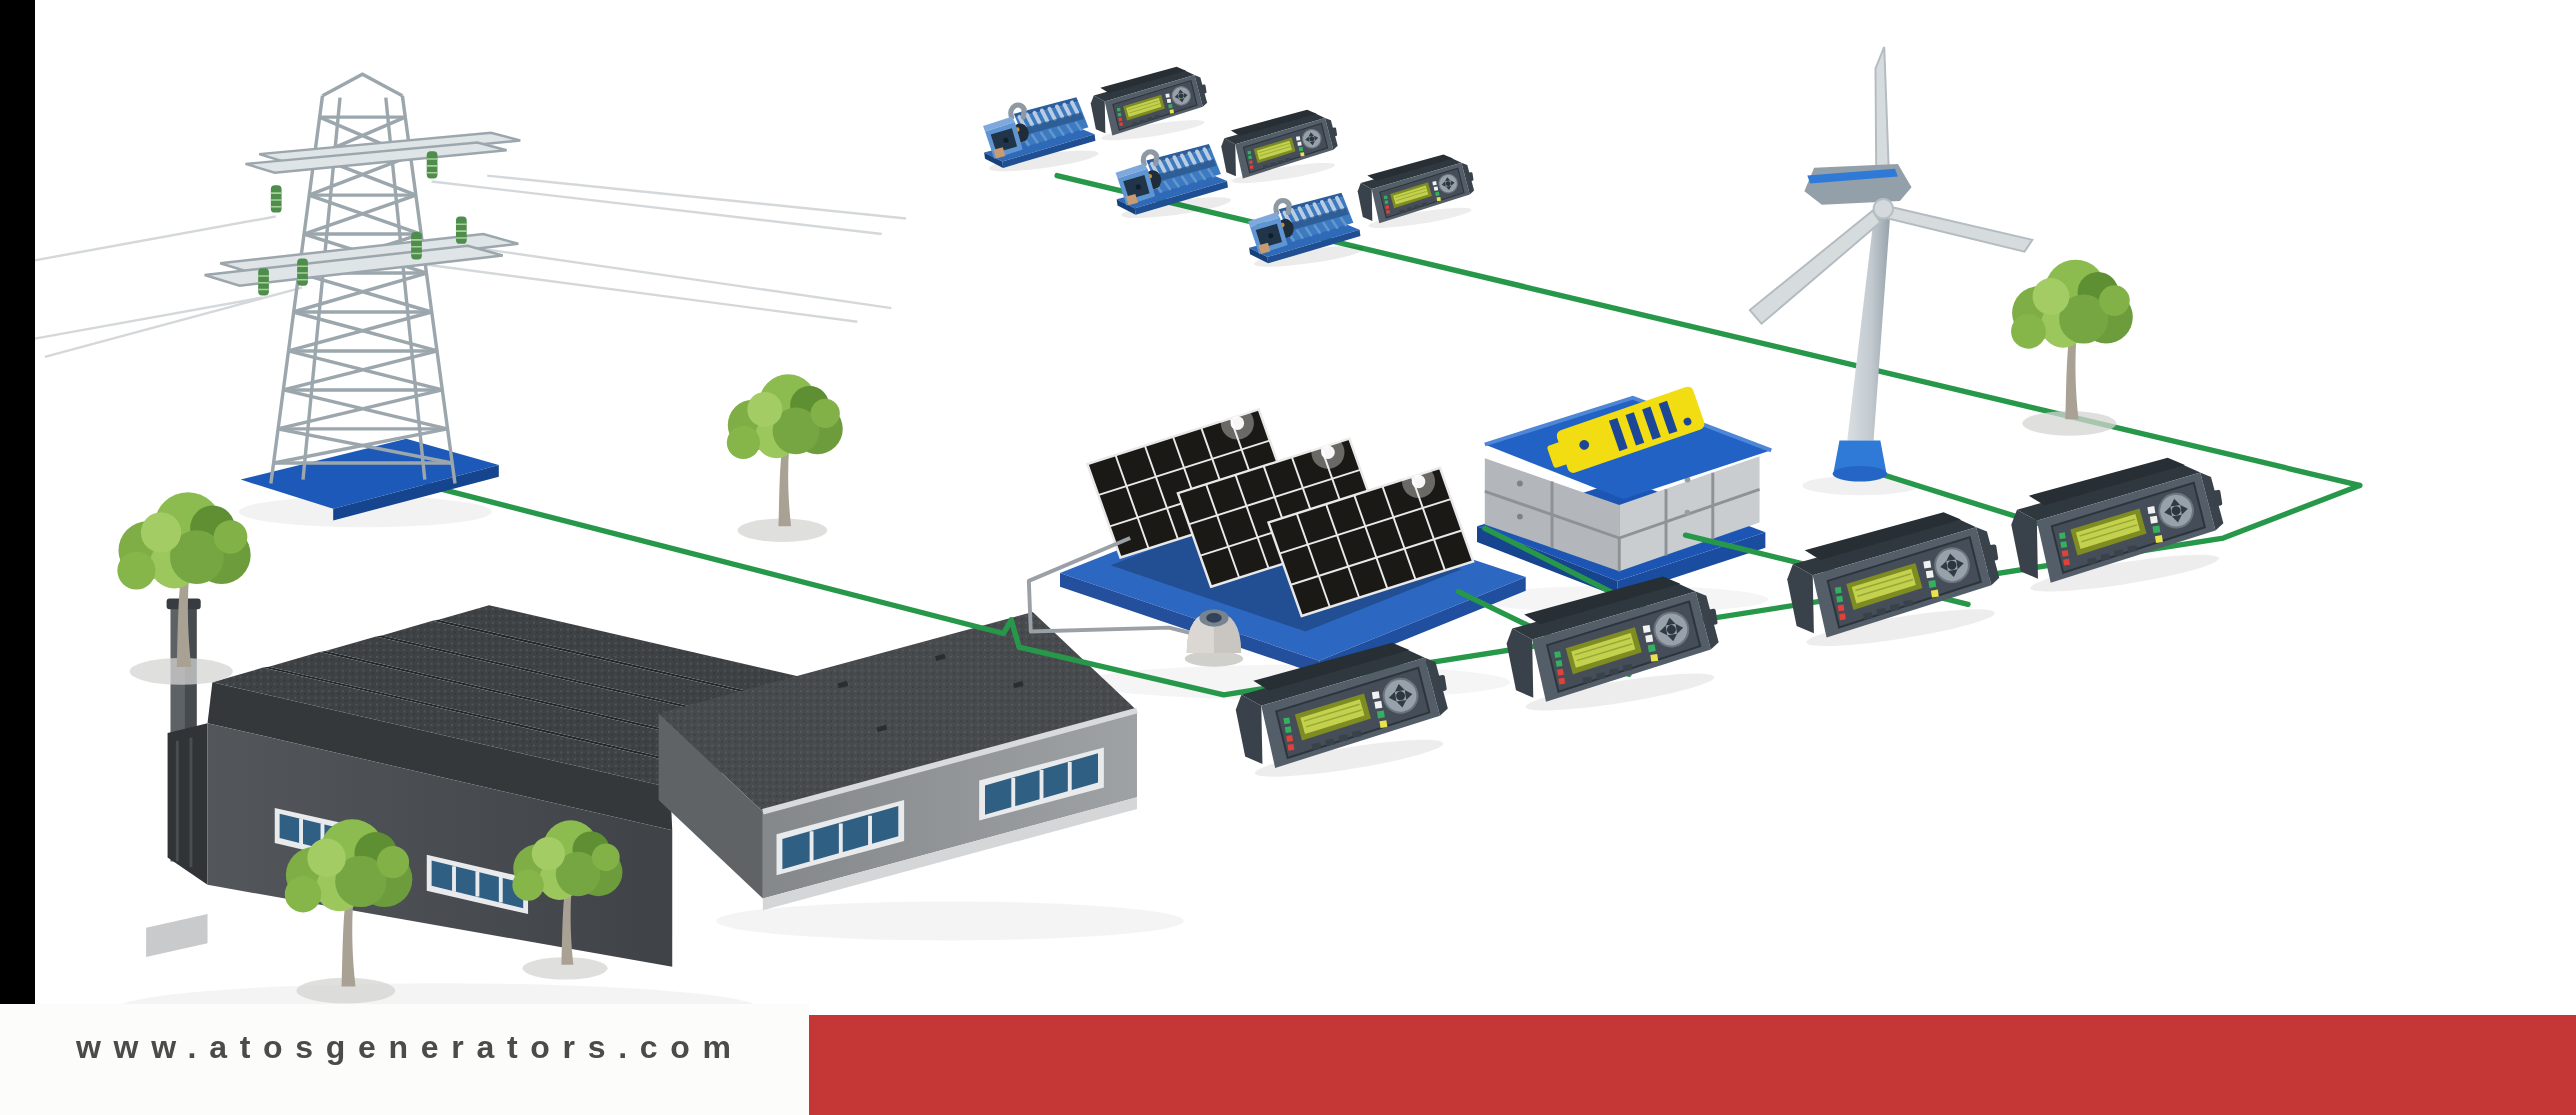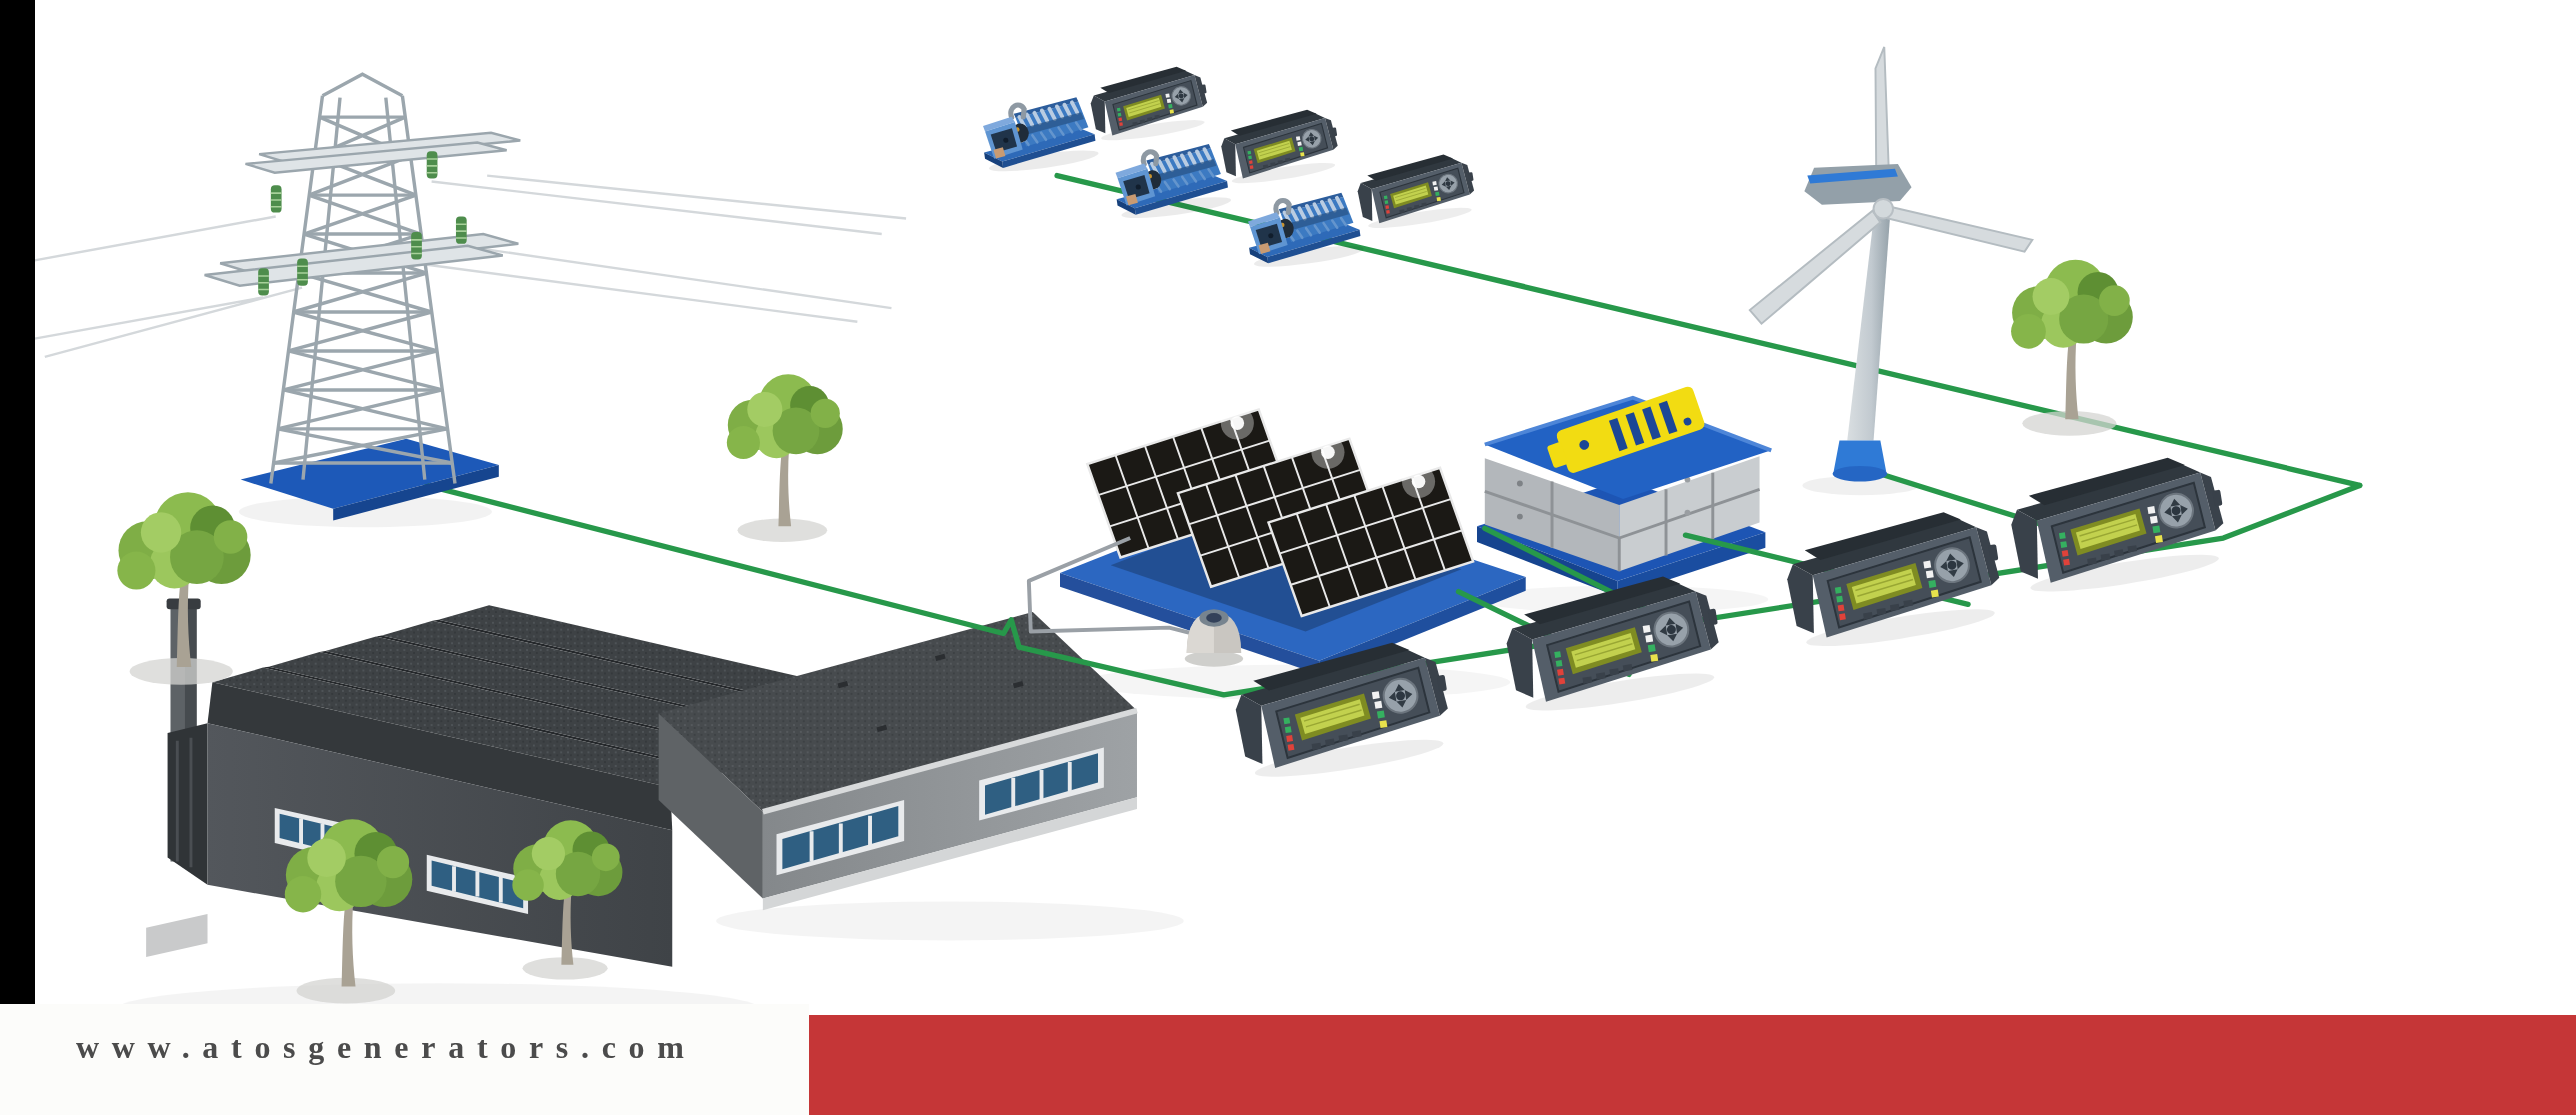--- a/index.html
+++ b/index.html
@@ -1,17 +1,17 @@
 <!DOCTYPE html>
 <html><head>
 <meta charset="utf-8">
 <style>
   html,body{margin:0;padding:0;background:#ffffff;}
   #stage{position:relative;width:2576px;height:1116px;background:#ffffff;overflow:hidden;
-         font-family:Liberation Serif, serif;}
+         font-family:Liberation Sans, sans-serif;}
   #scene{position:absolute;left:0;top:0;z-index:1;}
   .left-bar{position:absolute;left:0;top:0;width:35px;height:1004px;background:#000;z-index:3;}
   .footer-strip{position:absolute;left:0;top:1004px;width:809px;height:112px;background:#fcfcfa;z-index:2;}
   .url-text{position:absolute;left:76px;top:1029px;z-index:4;font-size:32px;font-weight:bold;
             letter-spacing:12.7px;color:#4b4b4b;white-space:nowrap;}
   .red-bar{position:absolute;left:809px;top:1015px;width:1767px;height:100px;background:#c53637;z-index:3;}
 </style>
 </head>
 <body>
 

